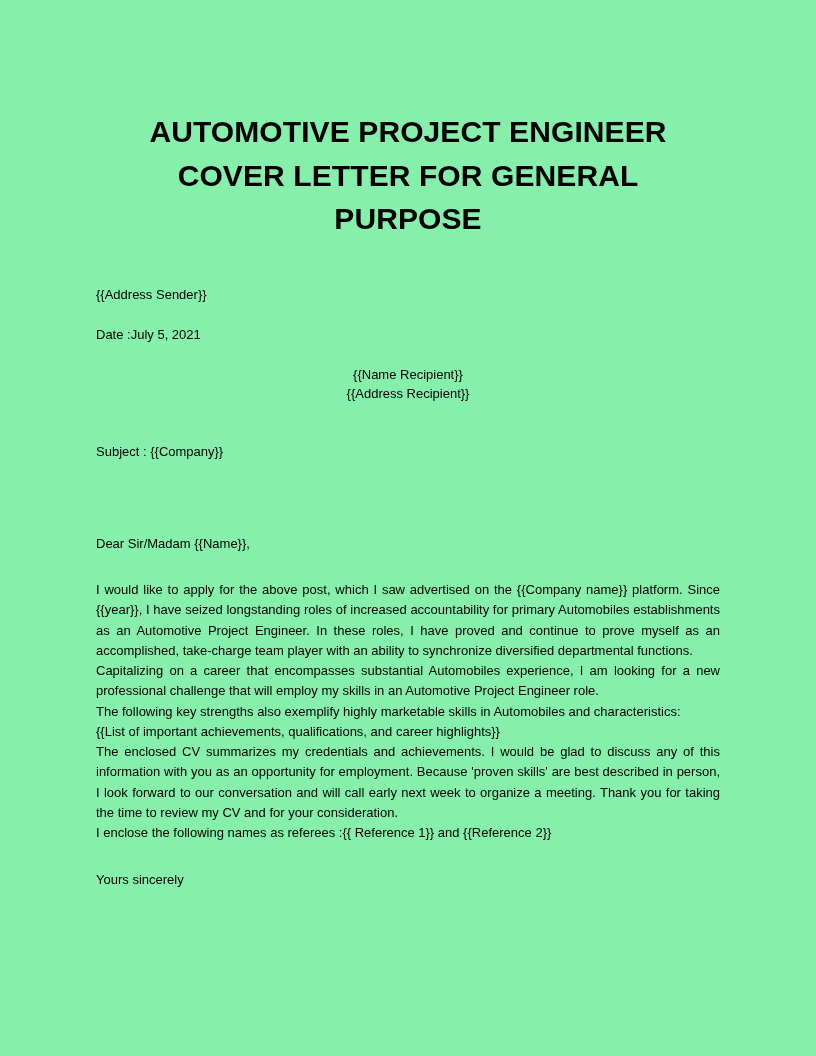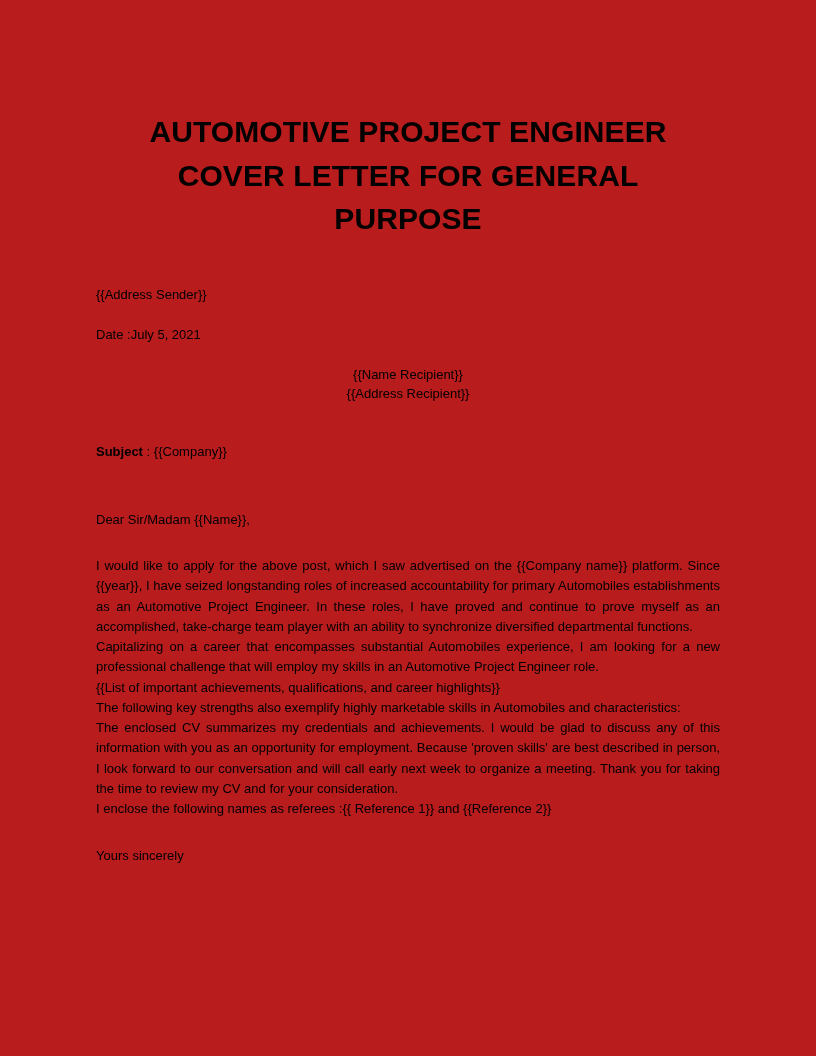--- a/index.html
+++ b/index.html
@@ -11,21 +11,21 @@
     height: 1056px;
     background: #ffffff;
     font-family: "Liberation Sans", sans-serif;
     color: #000000;
     -webkit-font-smoothing: antialiased;
   }
   .page {
     position: relative;
     width: 816px;
     height: 1056px;
-    background: #b91c1c;
+    background: #86efac;
     box-sizing: border-box;
     padding: 96px 96px 40px 96px;
   }
   .doc-title {
     font-size: 30px;
     font-weight: bold;
     line-height: 1.45;
     text-align: center;
     letter-spacing: 0.1px;
     margin: 14px 0 0 0;
@@ -45,24 +45,24 @@
     margin-top: 20px;
   }
   .recipient div {
     line-height: 1.5;
     text-align: center;
   }
   .subject {
     margin-top: 38px;
   }
   .subject b {
-    font-weight: bold;
+    font-weight: normal;
   }
   .salutation {
-    margin-top: 48px;
+    margin-top: 72px;
   }
   .body-para {
     text-align: justify;
     line-height: 1.56;
   }
   .body-para.first {
     margin-top: 26px;
   }
   .closing {
     margin-top: 26px;
@@ -85,20 +85,20 @@
   </div>
 
   <div class="block subject">
     <b>Subject</b><span> : {{Company}}</span>
   </div>
 
   <div class="block salutation">Dear Sir/Madam {{Name}},</div>
 
   <div class="block body-para first">I would like to apply for the above post, which I saw advertised on the {{Company name}} platform. Since {{year}}, I have seized longstanding roles of increased accountability for primary Automobiles establishments as an Automotive Project Engineer. In these roles, I have proved and continue to prove myself as an accomplished, take-charge team player with an ability to synchronize diversified departmental functions.</div>
   <div class="block body-para">Capitalizing on a career that encompasses substantial Automobiles experience, I am looking for a new professional challenge that will employ my skills in an Automotive Project Engineer role.</div>
+  <div class="block body-para">The following key strengths also exemplify highly marketable skills in Automobiles and characteristics:</div>
   <div class="block body-para">{{List of important achievements, qualifications, and career highlights}}</div>
-  <div class="block body-para">The following key strengths also exemplify highly marketable skills in Automobiles and characteristics:</div>
   <div class="block body-para">The enclosed CV summarizes my credentials and achievements. I would be glad to discuss any of this information with you as an opportunity for employment. Because 'proven skills' are best described in person, I look forward to our conversation and will call early next week to organize a meeting. Thank you for taking the time to review my CV and for your consideration.</div>
   <div class="block body-para">I enclose the following names as referees :{{ Reference 1}} and {{Reference 2}}</div>
 
   <div class="block closing">Yours sincerely</div>
 
 </div>
 
 </body></html>

